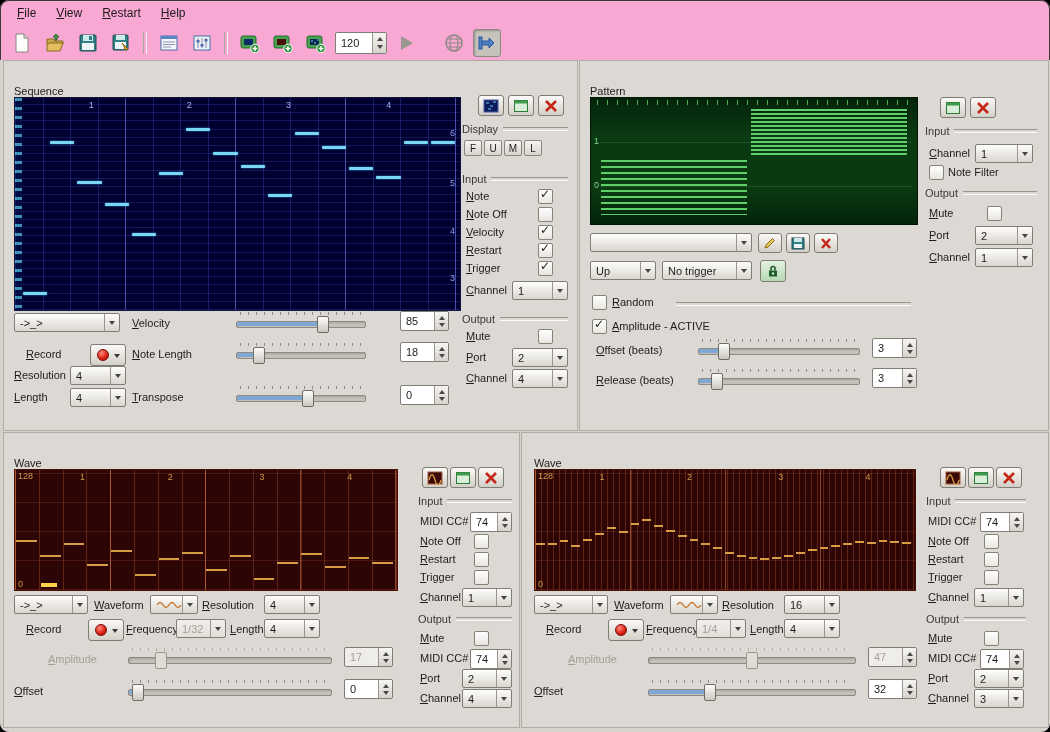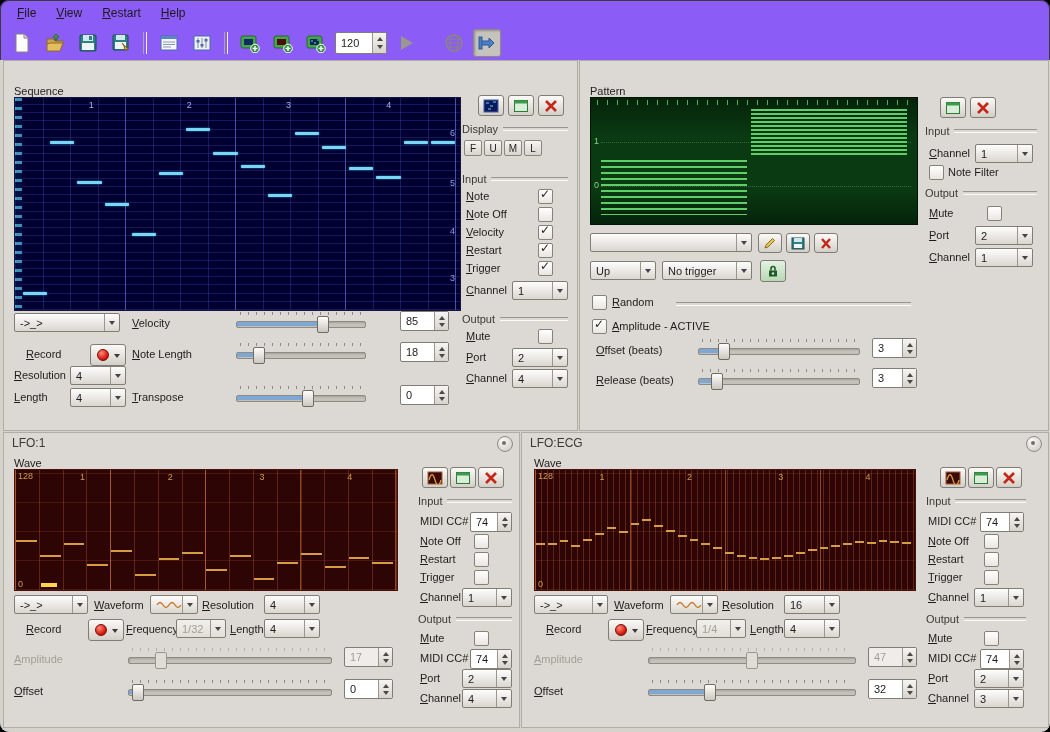--- a/index.html
+++ b/index.html
@@ -1,34 +1,34 @@
 <!DOCTYPE html>
 <html><head>
 <meta charset="utf-8">
 <style>
   html,body{margin:0;padding:0;background:#000;}
   body{width:1050px;height:732px;overflow:hidden;font-family:"Liberation Sans","DejaVu Sans",sans-serif;-webkit-font-smoothing:antialiased;}
-  .window{position:relative;width:1050px;height:732px;background:#8b5cf6;border-radius:9px;overflow:hidden;box-shadow:inset 0 0 0 1px #3a3a3a;}
+  .window{position:relative;width:1050px;height:732px;background:#f9a8d4;border-radius:9px;overflow:hidden;box-shadow:inset 0 0 0 1px #3a3a3a;}
   .abs{position:absolute;}
   
   .menubar{position:absolute;left:0;top:0;right:0;height:26px;display:flex;align-items:center;padding-left:8px;gap:2px;}
   .menu-item{padding:3px 9px;font-size:12px;color:#1c1b19;border-radius:2px;display:inline-block;}
   .toolbar{position:absolute;left:0;top:26px;right:0;height:34px;display:flex;align-items:center;padding-left:8px;gap:5px;border-bottom:1px solid #c2beb8;}
   .tbtn{width:28px;height:28px;border:1px solid transparent;border-radius:3px;background:transparent;display:flex;align-items:center;justify-content:center;padding:0;}
   .tbtn.pressed{background:#c6c2bc;border:1px solid #8f8b84;box-shadow:inset 1px 1px 2px rgba(0,0,0,.25);}
   .tsep{width:2px;height:22px;border-left:1px solid #aaa69f;border-right:1px solid #f4f2ee;margin:0 3px;}
   
   .mdi{position:absolute;left:0;top:60px;right:0;bottom:0;background:#d6d2cc;}
   .panel{position:absolute;background:#dcd8d3;border:1px solid #b1ada6;}
   .panel-title{position:absolute;left:0;top:0;right:0;height:20px;}
   .panel-title .t{position:absolute;left:8px;top:3px;font-size:12px;color:#3b3935;}
   .float-btn{position:absolute;right:6px;top:3px;width:14px;height:14px;border-radius:50%;border:1px solid #8f8b84;background:radial-gradient(circle at 35% 30%,#fbfaf8,#c9c5bf);}
   .float-btn::after{content:"";position:absolute;left:4px;top:4px;width:4px;height:4px;border-radius:50%;background:#716e67;}
   .lbl{position:absolute;font-size:11px;color:#1e1d1b;white-space:nowrap;}
-  .glbl{position:absolute;font-size:11px;color:#a3a098;white-space:nowrap;}
+  .glbl{position:absolute;font-size:11px;color:#a3a098;white-space:nowrap;margin-left:34px;}
   .mn::first-letter{text-decoration:underline;}
   .group-t{position:absolute;display:flex;align-items:center;gap:5px;font-size:11px;color:#3c3a36;}
   .group-t i{flex:1;height:2px;border-top:1px solid #99958d;border-bottom:1px solid #fbfaf7;}
   
   .combo{position:absolute;height:19px;border:1px solid #807d75;border-radius:2px;background:linear-gradient(#fdfdfc,#dad6d0);display:flex;align-items:center;font-size:11px;color:#1e1d1b;padding-left:5px;box-sizing:border-box;}
   .combo .ctext{flex:1;overflow:hidden;white-space:nowrap;}
   .combo .carr{width:14px;height:100%;border-left:1px solid #9a968e;display:flex;align-items:center;justify-content:center;}
   .combo .carr::after{content:"";border:3.5px solid transparent;border-top:4.5px solid #444;margin-top:4px;}
   .combo.disabled{color:#a3a098;background:linear-gradient(#f1efec,#e2dfd9);}
   .spin{position:absolute;height:20px;border:1px solid #807d75;border-radius:2px;background:#fff;display:flex;align-items:center;font-size:11px;color:#1e1d1b;padding-left:5px;box-sizing:border-box;}
@@ -485,24 +485,20 @@
       <div class="spin" style="left:292px;top:307px;width:45px;">
           <span class="stext">3</span>
           <span class="sbtns">
             <i class="up"></i>
             <i class="dn"></i>
           </span>
         </div>
     </section>
 
     <section class="panel" style="left:3px;top:372px;width:515px;height:294px;">
-      <div class="panel-title">
-        <span class="t">LFO:1</span>
-        <span class="float-btn"></span>
-      </div>
       <span class="lbl" style="left:10px;top:24px;">Wave</span>
 
       <div class="lfo-display" style="left:10px;top:36px;width:382px;height:120px;">
         <span class="lfo-ylab" style="top:1px;">128</span>
         <span class="lfo-ylab" style="bottom:1px;">0</span>
         <span class="lfo-beat" style="left:17%;">1</span>
         <span class="lfo-beat" style="left:40%;">2</span>
         <span class="lfo-beat" style="left:64%;">3</span>
         <span class="lfo-beat" style="left:87%;">4</span>
         <div class="wave-layer">
@@ -650,24 +646,20 @@
       <div class="spin" style="left:340px;top:246px;width:49px;">
           <span class="stext">0</span>
           <span class="sbtns">
             <i class="up"></i>
             <i class="dn"></i>
           </span>
         </div>
     </section>
 
     <section class="panel" style="left:521px;top:372px;width:526px;height:294px;">
-      <div class="panel-title">
-        <span class="t">LFO:ECG</span>
-        <span class="float-btn"></span>
-      </div>
       <span class="lbl" style="left:12px;top:24px;">Wave</span>
 
       <div class="lfo-display" style="left:12px;top:36px;width:380px;height:120px;--step:6px;">
         <span class="lfo-ylab" style="top:1px;">128</span>
         <span class="lfo-ylab" style="bottom:1px;">0</span>
         <span class="lfo-beat" style="left:17%;">1</span>
         <span class="lfo-beat" style="left:40%;">2</span>
         <span class="lfo-beat" style="left:64%;">3</span>
         <span class="lfo-beat" style="left:87%;">4</span>
         <div class="wave-layer">

